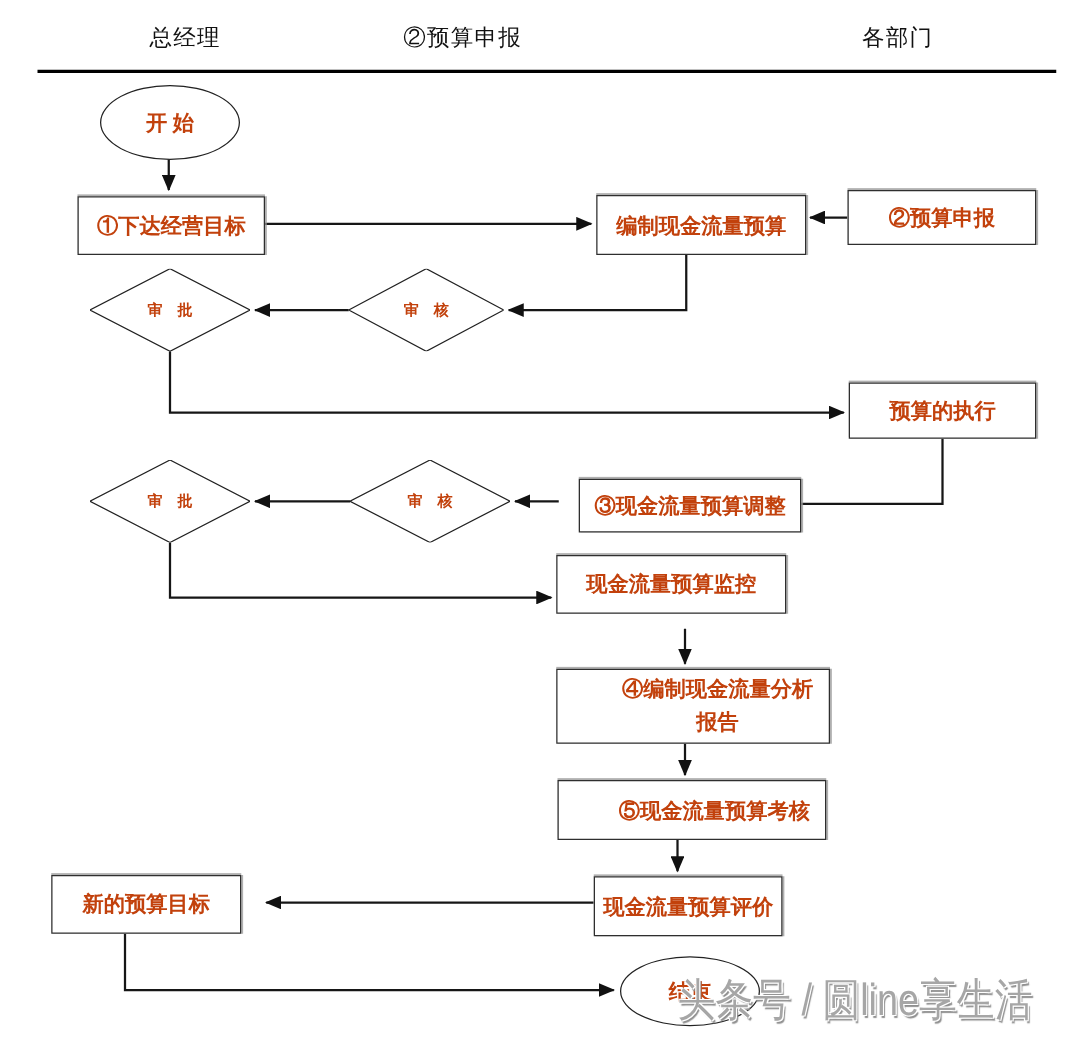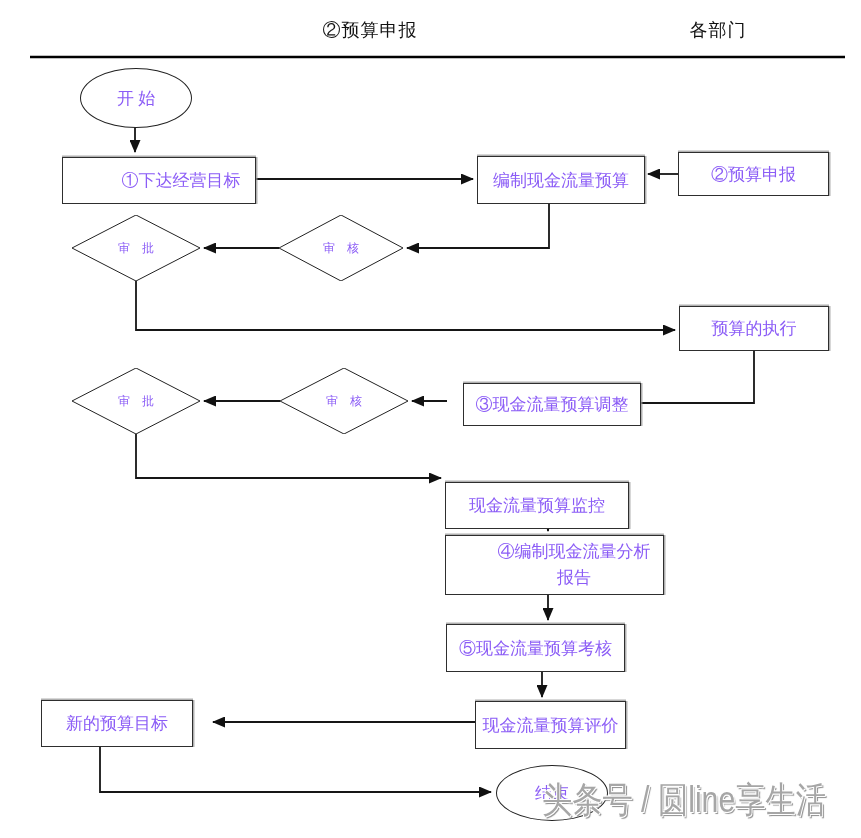--- a/index.html
+++ b/index.html
@@ -6,21 +6,21 @@
   #canvas{
     position:relative;width:861px;height:838px;background:#ffffff;overflow:hidden;
     font-family:"Liberation Serif","DejaVu Serif",serif;color:#1a1a1a;
   }
   #connectors{position:absolute;left:0;top:0;width:861px;height:838px;z-index:1;}
   .hdr{
     position:absolute;top:18px;width:140px;text-align:center;
     font-size:18px;letter-spacing:1px;color:#111;z-index:2;
   }
   .node{position:absolute;z-index:3;display:flex;align-items:center;justify-content:center;
-    text-align:center;font-size:17px;color:#8b5cf6;}
+    text-align:center;font-size:17px;color:#c2410c;font-weight:bold;}
   .rect{
     background:#fff;border:1px solid #2e2e2e;
     box-shadow:0 -1.5px 0 rgba(150,150,150,.75), 1.5px 0 0 rgba(150,150,150,.75);
   }
   .multiline{white-space:pre-line;line-height:1.55;padding-left:39px;}
   .ellipse{background:#fff;border:1.2px solid #222;border-radius:50%;}
   .diamond{background:transparent;}
   .diamond svg{position:absolute;left:0;top:0;width:100%;height:100%;}
   .diamond .lbl{position:relative;z-index:2;font-size:12px;}
   #watermark{
@@ -72,26 +72,27 @@
       <polyline points="548,593 548,620" marker-end="url(#arr)"></polyline>
 
       <polyline points="542,670 542,697" marker-end="url(#arr)"></polyline>
 
       <polyline points="475,722 213,722" marker-end="url(#arr)"></polyline>
 
       <polyline points="100,745 100,792 491,792" marker-end="url(#arr)"></polyline>
     </g>
   </svg>
 
+  <div class="hdr" style="left:78px;">总经理</div>
   <div class="hdr" style="left:300px;">②预算申报</div>
   <div class="hdr" style="left:648px;">各部门</div>
 
   <div class="node ellipse" style="left:80px;top:68px;width:110px;height:58px;">开 始</div>
 
-  <div class="node rect" style="left:62px;top:157px;width:148px;height:45px;padding-left:44px;">①下达经营目标</div>
+  <div class="node rect" style="left:62px;top:157px;width:148px;height:45px;">①下达经营目标</div>
 
   <div class="node rect" style="left:477px;top:156px;width:166px;height:46px;">编制现金流量预算</div>
 
   <div class="node rect" style="left:678px;top:152px;width:149px;height:42px;">②预算申报</div>
 
   <div class="node diamond" style="left:72px;top:215px;width:128px;height:66px;">
     <svg viewBox="0 0 128 66" preserveAspectRatio="none">
       <polygon points="0,33 64,0 128,33 64,66" fill="#fff" stroke="#222" stroke-width="1" vector-effect="non-scaling-stroke"></polygon>
     </svg>
     <span class="lbl">审　批</span>
@@ -115,26 +116,26 @@
     <span class="lbl">审　批</span>
   </div>
 
   <div class="node diamond" style="left:280px;top:368px;width:128px;height:66px;">
     <svg viewBox="0 0 128 66" preserveAspectRatio="none">
       <polygon points="0,33 64,0 128,33 64,66" fill="#fff" stroke="#222" stroke-width="1" vector-effect="non-scaling-stroke"></polygon>
     </svg>
     <span class="lbl">审　核</span>
   </div>
 
-  <div class="node rect" style="left:445px;top:482px;width:182px;height:45px;">现金流量预算监控</div>
+  <div class="node rect" style="left:445px;top:444px;width:182px;height:45px;">现金流量预算监控</div>
 
   <div class="node rect multiline" style="left:445px;top:535px;width:178px;height:58px;">④编制现金流量分析
 报告</div>
 
-  <div class="node rect" style="left:446px;top:624px;width:177px;height:46px;">⑤现金流量预算考核</div>
+  <div class="node rect" style="left:446px;top:624px;width:177px;height:46px;padding-left:36px;">⑤现金流量预算考核</div>
 
   <div class="node rect" style="left:475px;top:701px;width:149px;height:46px;">现金流量预算评价</div>
 
   <div class="node rect" style="left:41px;top:700px;width:150px;height:45px;">新的预算目标</div>
 
   <div class="node ellipse" style="left:496px;top:765px;width:110px;height:54px;">结束</div>
 
   <div id="watermark">头条号 / 圆line享生活</div>
 
 </div>

